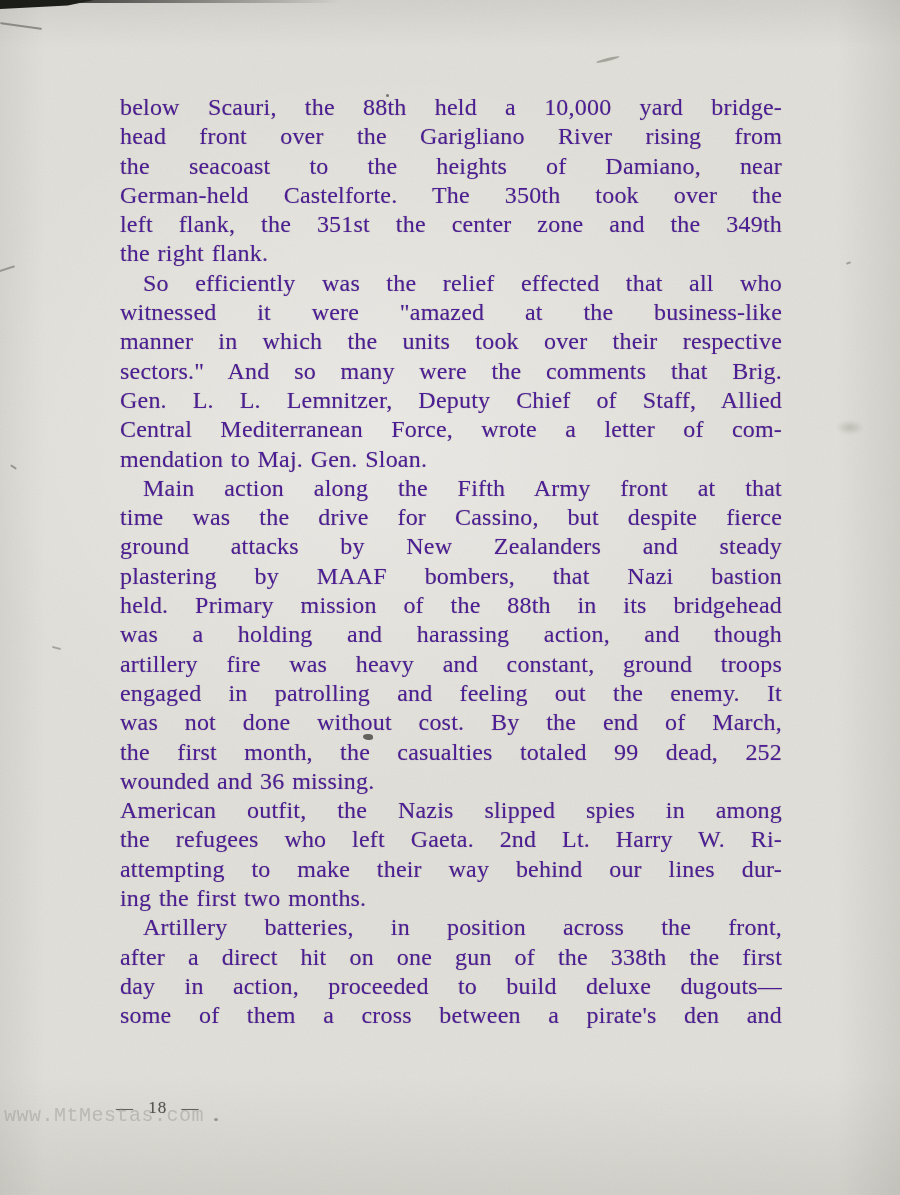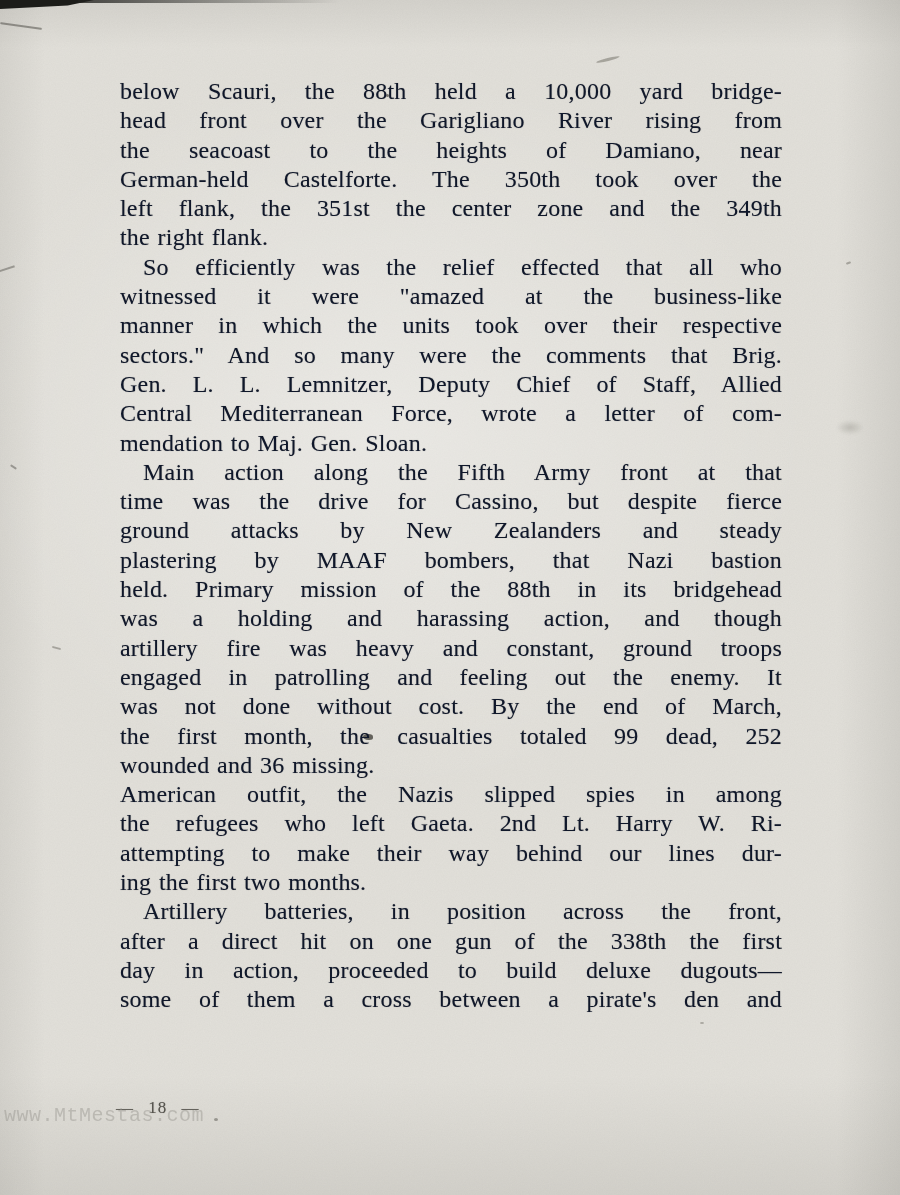--- a/index.html
+++ b/index.html
@@ -30,25 +30,25 @@
   .grain {
     position: absolute;
     inset: 0;
     pointer-events: none;
     opacity: 0.55;
   }
   
   .text-block {
     position: absolute;
     left: 120px;
-    top: 77px;
+    top: 93px;
     width: 662px;
     font-size: 24px;
     line-height: 29.3px;
-    color: #0f172a;
+    color: #4c1d95;
     letter-spacing: 0.2px;
     word-spacing: 1.5px;
     text-shadow: 0 0 1px rgba(69,67,62,0.45);
   }
   .para { margin: 0; }
   .line {
     text-align: justify;
     text-align-last: justify;
     -moz-text-align-last: justify;
     white-space: normal;

